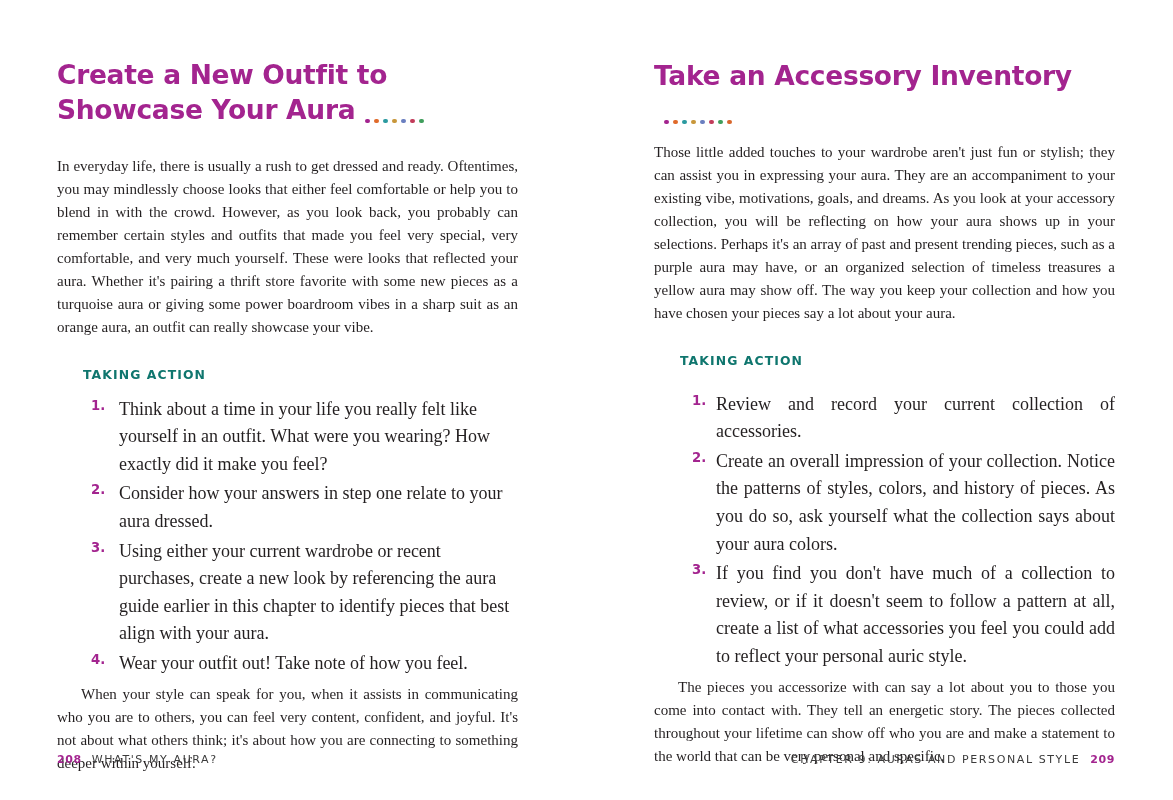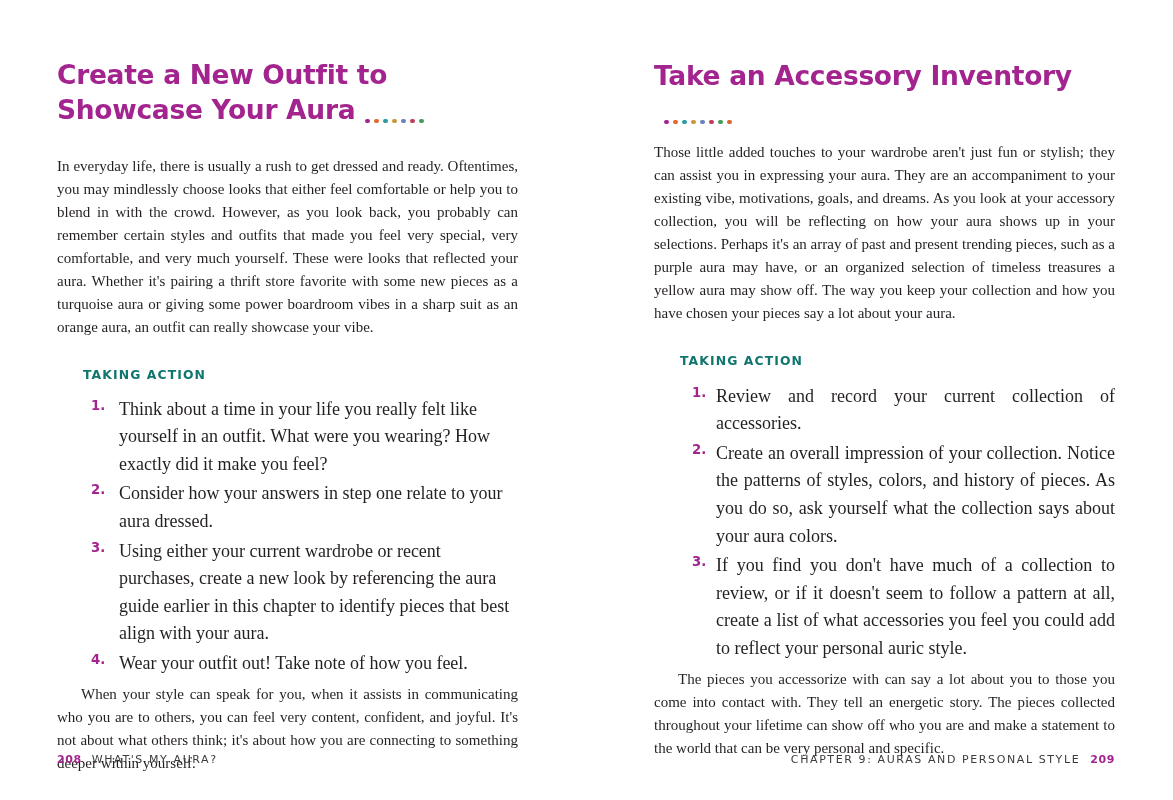--- a/index.html
+++ b/index.html
@@ -113,21 +113,21 @@
     content: counter(actionitem) ".";
     position: absolute;
     left: 8px;
     top: 0;
     font-family: "DejaVu Sans", sans-serif;
     font-weight: bold;
     font-size: 13.2px;
     color: #a3248f;
   }
   ol.actions.right {
-    margin-top: 15px;
+    margin-top: 23px;
     padding-left: 30px;
     font-family: Liberation Serif, serif;
   }
   ol.actions.right li {
     padding-left: 32px;
     text-align: justify;
     hyphens: auto;
   }
   .footer {
     position: absolute;

